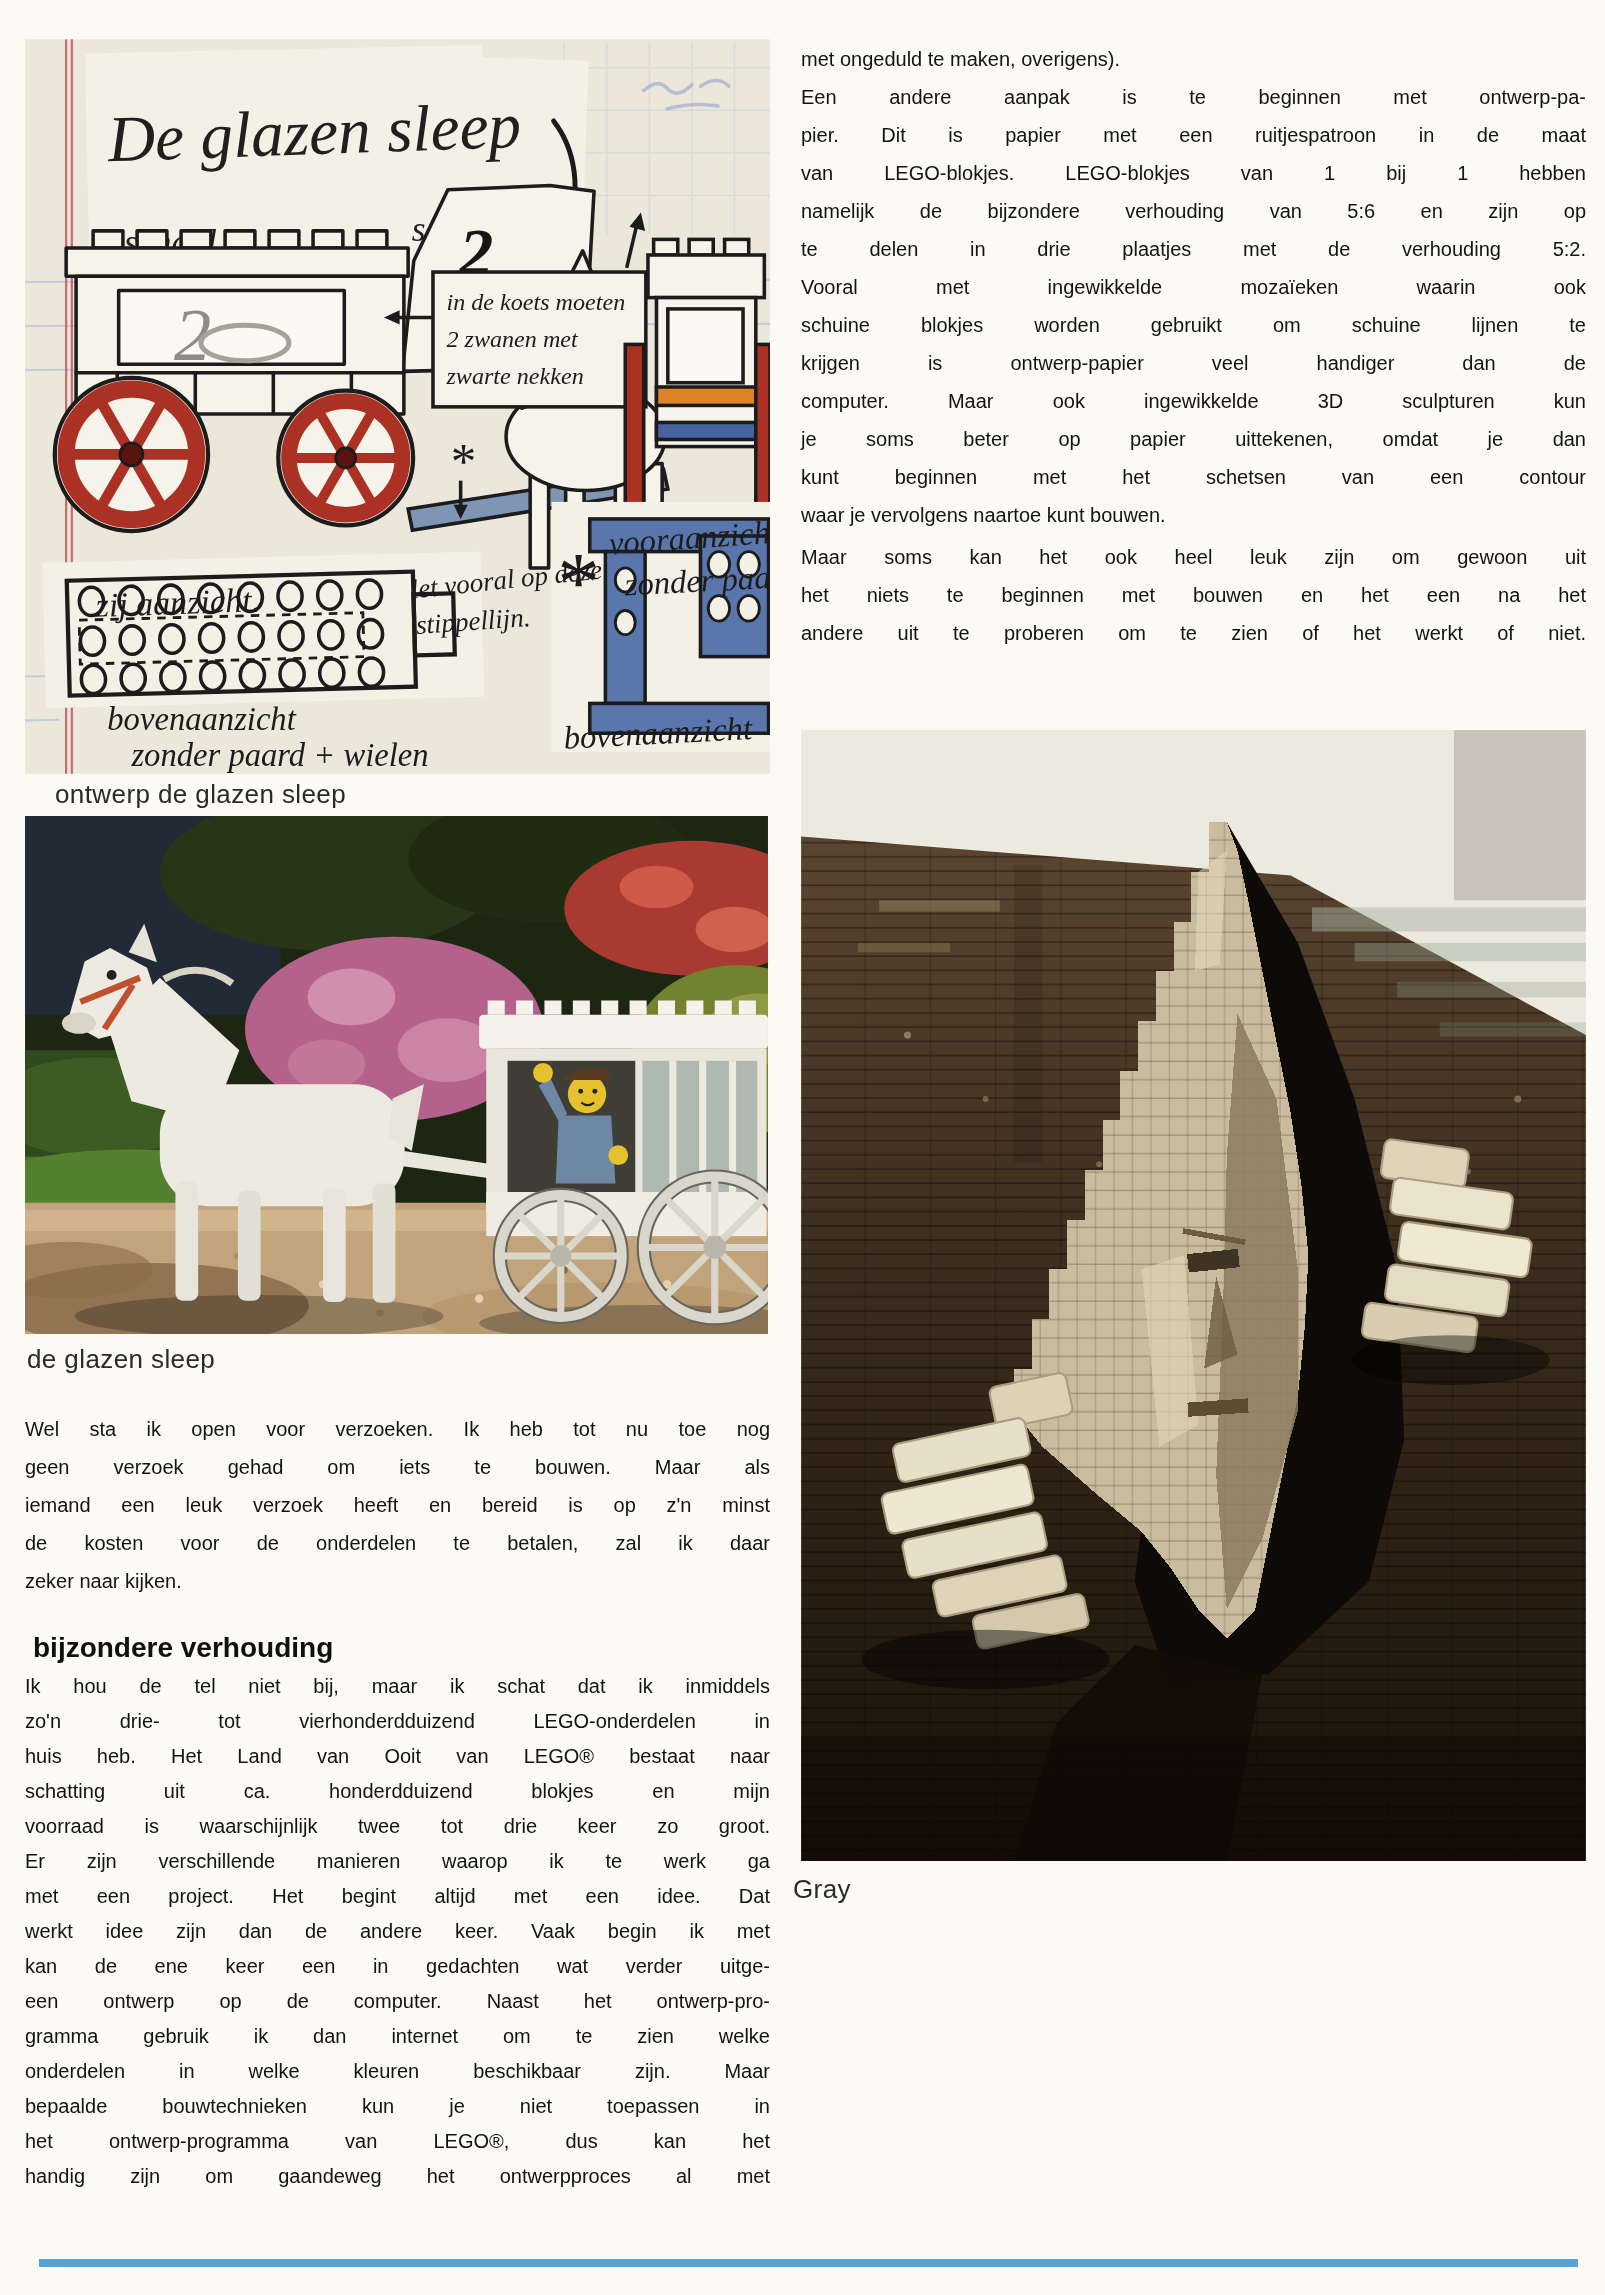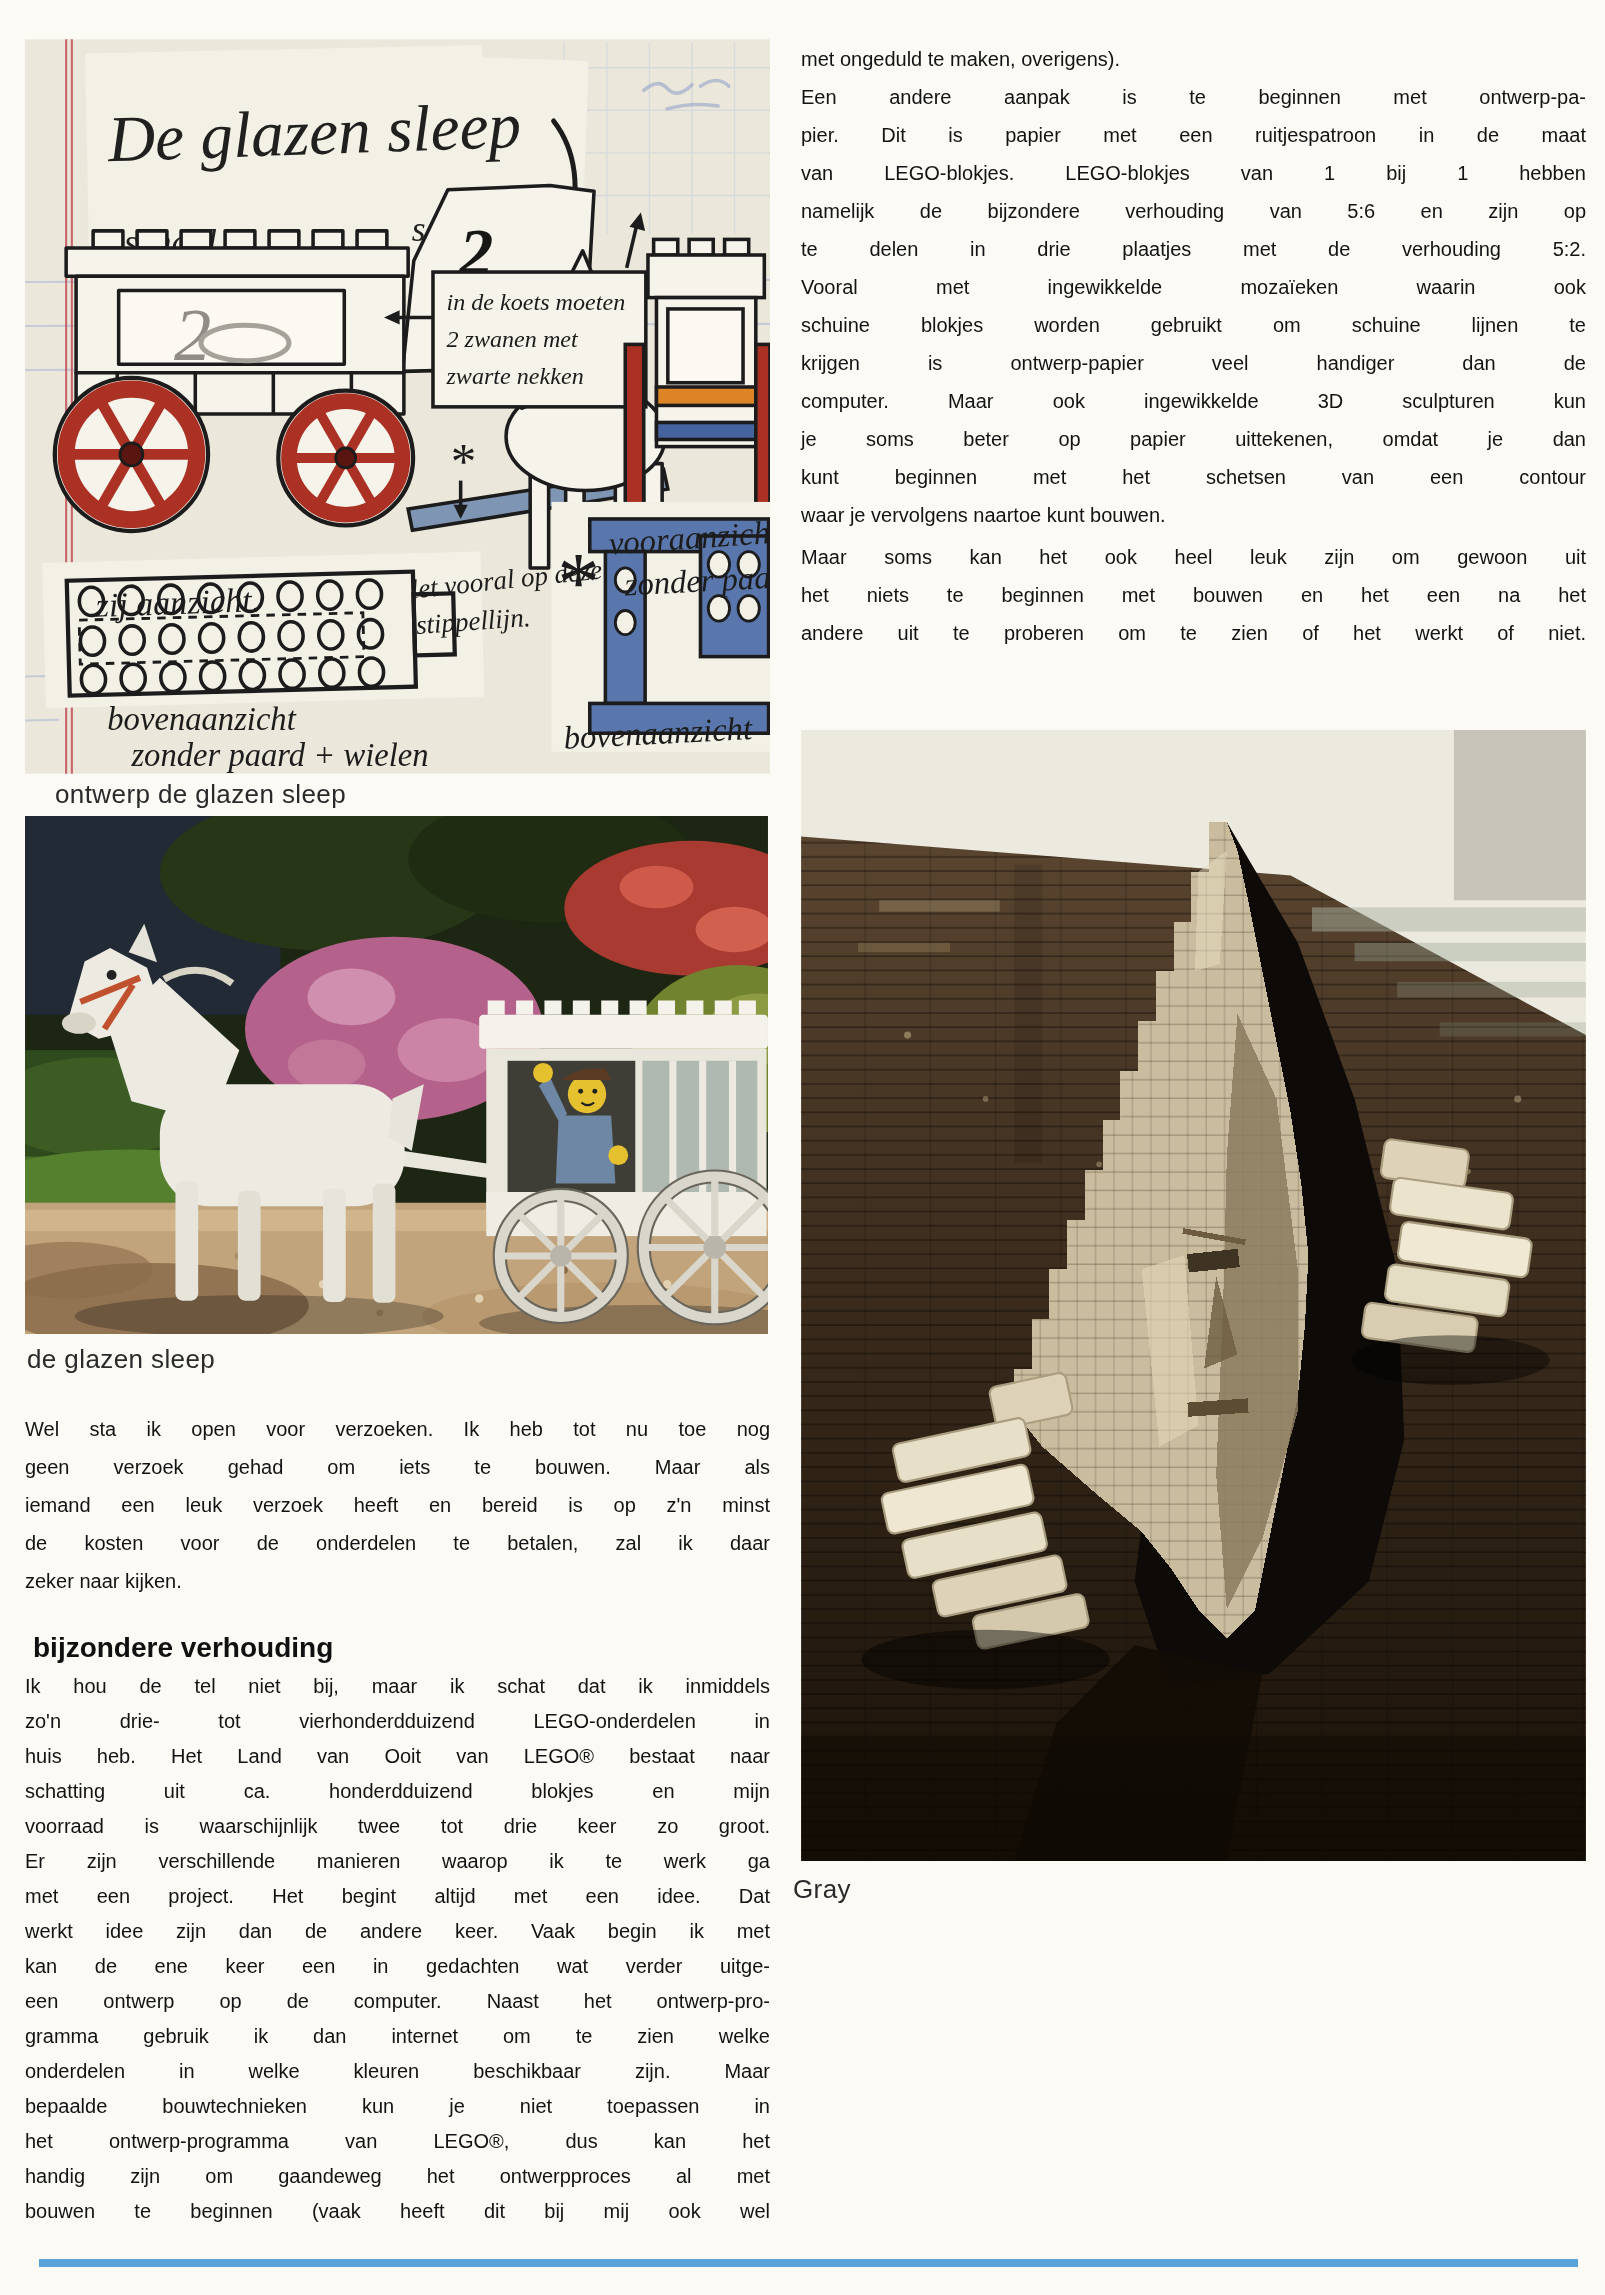--- a/index.html
+++ b/index.html
@@ -378,21 +378,20 @@
       <div class="tl jl">Er zijn verschillende manieren waarop ik te werk ga</div>
       <div class="tl jl">met een project. Het begint altijd met een idee. Dat</div>
       <div class="tl jl">werkt idee zijn dan de andere keer. Vaak begin ik met</div>
       <div class="tl jl">kan de ene keer een in gedachten wat verder uitge-</div>
       <div class="tl jl">een ontwerp op de computer. Naast het ontwerp-pro-</div>
       <div class="tl jl">gramma gebruik ik dan internet om te zien welke</div>
       <div class="tl jl">onderdelen in welke kleuren beschikbaar zijn. Maar</div>
       <div class="tl jl">bepaalde bouwtechnieken kun je niet toepassen in</div>
       <div class="tl jl">het ontwerp-programma van LEGO®, dus kan het</div>
       <div class="tl jl">handig zijn om gaandeweg het ontwerpproces al met</div>
-      <div class="tl jl">bouwen te beginnen (vaak heeft dit bij mij ook wel</div>
     </div>
 
   <div class="para rp rp0">
       <div class="tl">met ongeduld te maken, overigens).</div>
     </div>
   <div class="para rp rp1">
       <div class="tl jl">Een andere aanpak is te beginnen met ontwerp-pa-</div>
       <div class="tl jl">pier. Dit is papier met een ruitjespatroon in de maat</div>
       <div class="tl jl">van LEGO-blokjes. LEGO-blokjes van 1 bij 1 hebben</div>
       <div class="tl jl">namelijk de bijzondere verhouding van 5:6 en zijn op</div>

